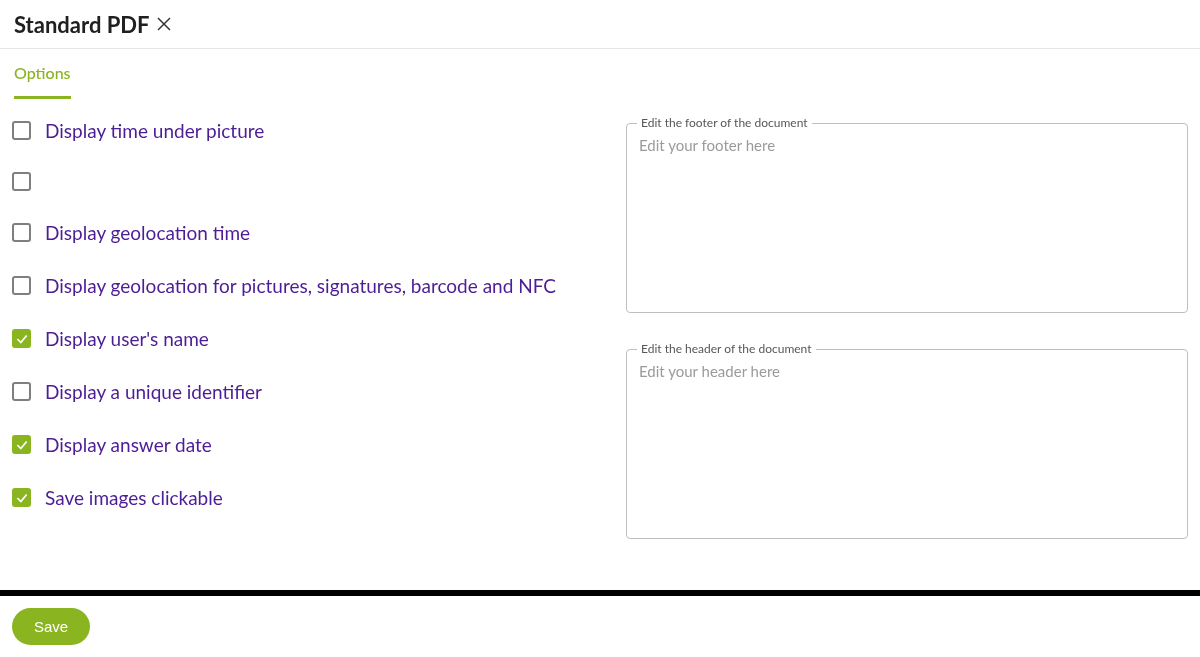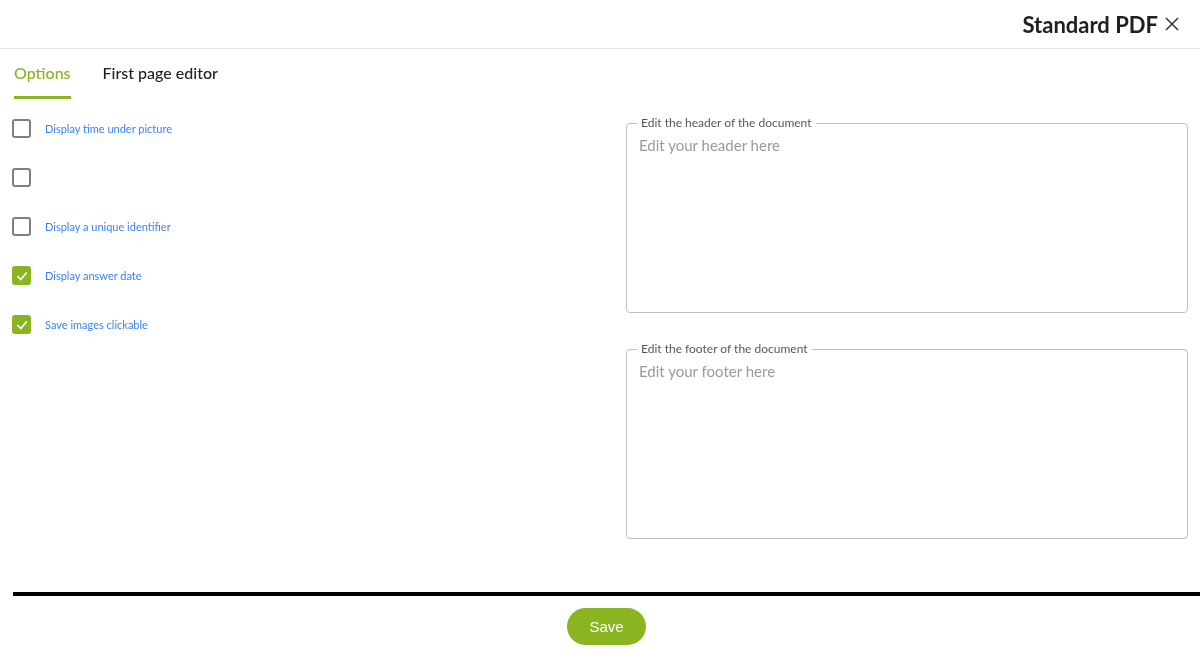--- a/index.html
+++ b/index.html
@@ -4,51 +4,51 @@
 <style>
   * { box-sizing: border-box; }
   html, body {
     margin: 0; padding: 0;
     font-family: "Segoe UI", "Lato", -apple-system, BlinkMacSystemFont, sans-serif;
     color: #222;
     background: #fff;
     width: 1200px; height: 657px; overflow: hidden;
   }
   .header {
-    display: flex; align-items: center; justify-content: flex-end;
+    display: flex; align-items: center; justify-content: flex-start;
     padding: 10px 14px 10px 14px;
     border-bottom: 1px solid #e5e5e5;
   }
   .title { font-size: 22px; font-weight: 700; color: #202020; }
   .close-btn {
     width: 28px; height: 28px; display: flex; align-items: center; justify-content: center;
     cursor: pointer; color: #333;
   }
   .close-btn svg { width: 18px; height: 18px; stroke: #333; stroke-width: 2; }
   .tabs {
-    display: flex; gap: 32px; padding: 0 14px;
+    display: flex; gap: 44px; padding: 0 14px;
   }
   .tab {
     padding: 14px 0;
     font-size: 16px; font-weight: 500; cursor: pointer;
     border-bottom: 3px solid transparent;
     color: #222;
   }
   .tab.active { color: #8ab420; border-bottom-color: #8ab420; }
 
   .content {
     display: flex; padding: 20px 12px 0 12px; gap: 24px;
   }
   .left { flex: 0 0 590px; }
   .right { flex: 1; display: flex; flex-direction: column; gap: 36px; padding-top: 4px; }
 
   .opt-row {
     display: flex; align-items: center; gap: 14px;
     margin-bottom: 30px;
-    font-size: 11px; color: #3b82f6;
+    font-size: 19px; color: #4c1d95;
   }
   .chk {
     width: 19px; height: 19px; border: 2px solid #7f7f7f; border-radius: 3px;
     display: flex; align-items: center; justify-content: center;
     cursor: pointer;
     flex-shrink: 0;
   }
   .chk.checked { background: #8ab420; border-color: #8ab420; }
   .chk svg { width: 14px; height: 14px; stroke: #fff; stroke-width: 3; fill: none; display: none; }
   .chk.checked svg { display: block; }
@@ -69,25 +69,24 @@
     border: none; outline: none; resize: none;
     padding: 12px 12px; font-size: 15px;
     font-family: inherit; color: #222;
     border-radius: 4px;
     background: transparent;
   }
   .ta::placeholder { color: #9b9b9b; }
 
   .footer {
     position: absolute; left: 0; right: 0; bottom: 0;
-    border-top: 4px solid #000000;
+    border-top: 6px solid #000000;
     padding: 12px 12px;
-    display: flex; justify-content: center;
+    display: flex; justify-content: flex-start;
     background: #fff;
-    margin-left: 13px;
   }
   .save-btn {
     background: #8ab420; color: #fff;
     border: none; border-radius: 999px;
     padding: 10px 22px; font-size: 15px; font-weight: 500;
     cursor: pointer;
   }
 </style>
 </head>
 <body>
@@ -97,41 +96,60 @@
   <div class="close-btn">
     <svg viewBox="0 0 24 24">
       <line x1="4" y1="4" x2="20" y2="20"></line>
       <line x1="20" y1="4" x2="4" y2="20"></line>
     </svg>
   </div>
 </div>
 
 <div class="tabs">
   <div class="tab active">Options</div>
-  <div class="tab">First page editor</div>
 </div>
 
 <div class="content">
   <div class="left">
 
     <div class="opt-row">
       <div class="chk">
         
       </div>
       <span>Display time under picture</span>
     </div>
 
     <div class="opt-row">
       <div class="chk">
         
       </div>
     </div>
 
+    <div class="opt-row">
+      <div class="chk">
+        
+      </div>
+      <span>Display geolocation time</span>
+    </div>
 
+    <div class="opt-row">
+      <div class="chk">
+        
+      </div>
+      <span>Display geolocation for pictures, signatures, barcode and NFC</span>
+    </div>
 
+    <div class="opt-row">
+      <div class="chk checked">
+        <svg viewBox="0 0 24 24">
+            <polyline points="4 12 10 18 20 6"></polyline>
+          </svg>
+      </div>
+      <span>Display user's name</span>
+    </div>
 
     <div class="opt-row">
       <div class="chk">
         
       </div>
       <span>Display a unique identifier</span>
     </div>
 
     <div class="opt-row">
       <div class="chk checked">
@@ -150,25 +168,25 @@
             <polyline points="4 12 10 18 20 6"></polyline>
           </svg>
       </div>
       <span>Save images clickable</span>
     </div>
 
   </div>
 
   <div class="right">
     <div class="fieldset">
+      <div class="legend">Edit the footer of the document</div>
+      <textarea class="ta" placeholder="Edit your footer here" style=""></textarea>
+    </div>
+    <div class="fieldset">
       <div class="legend">Edit the header of the document</div>
       <textarea class="ta" placeholder="Edit your header here" style=""></textarea>
-    </div>
-    <div class="fieldset">
-      <div class="legend">Edit the footer of the document</div>
-      <textarea class="ta" placeholder="Edit your footer here" style=""></textarea>
     </div>
   </div>
 </div>
 
 <div class="footer">
   <button class="save-btn">Save</button>
 </div>
 
 </body></html>

